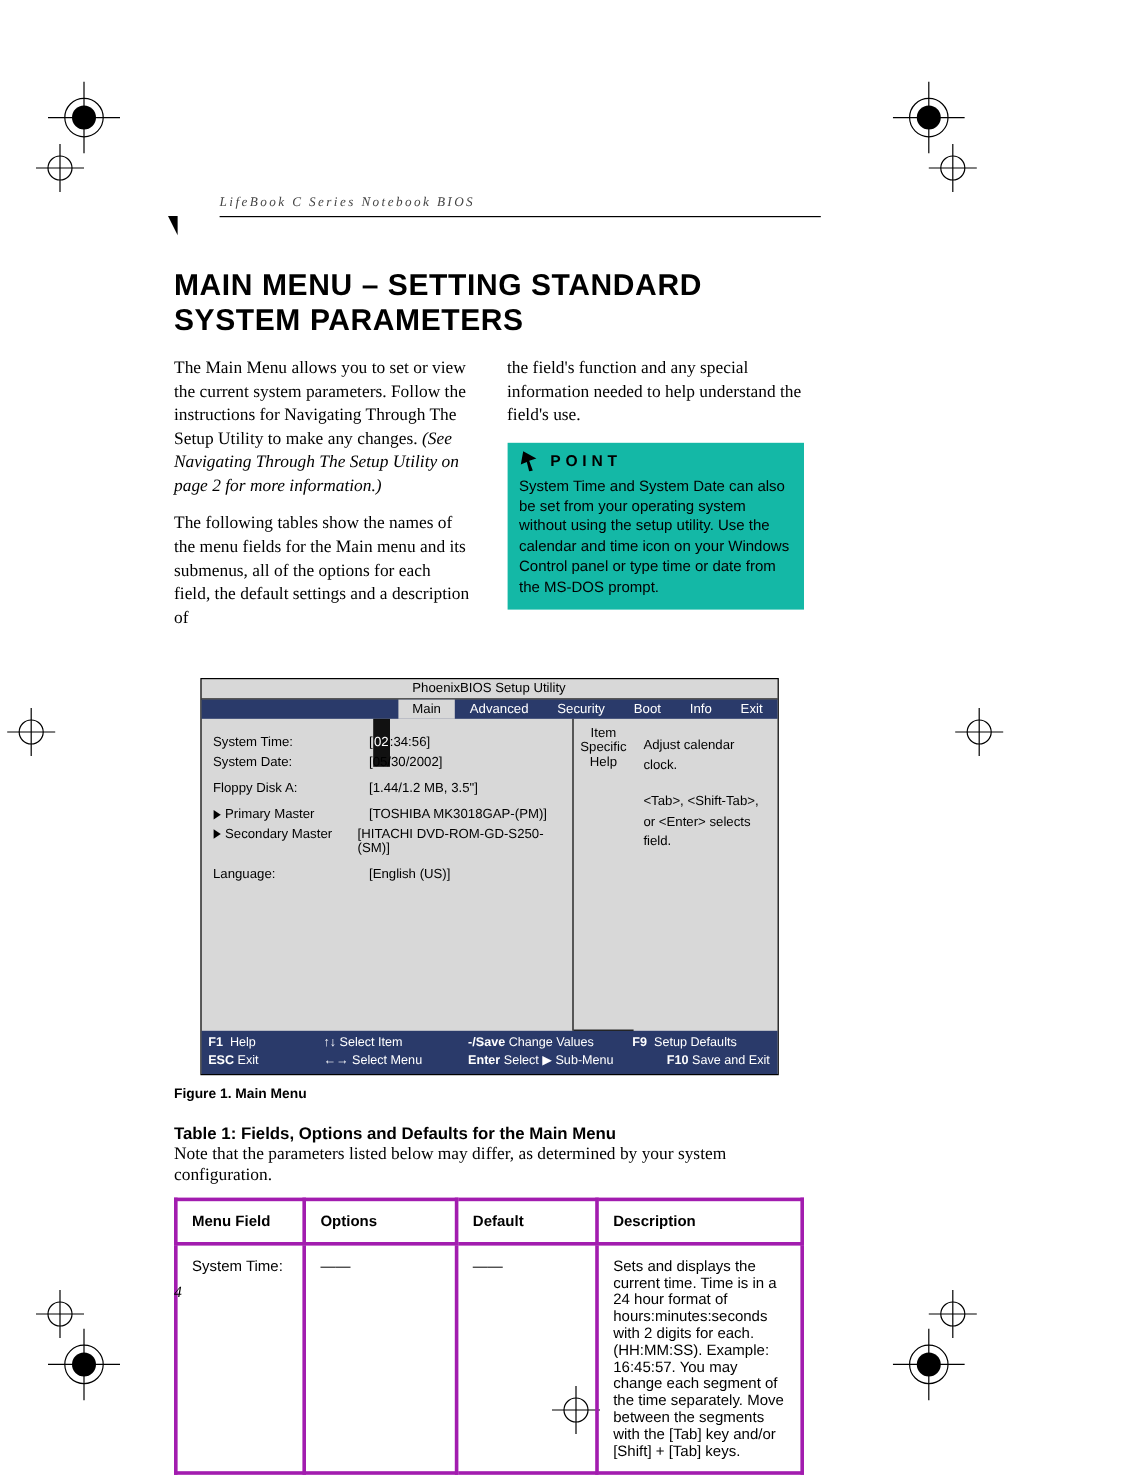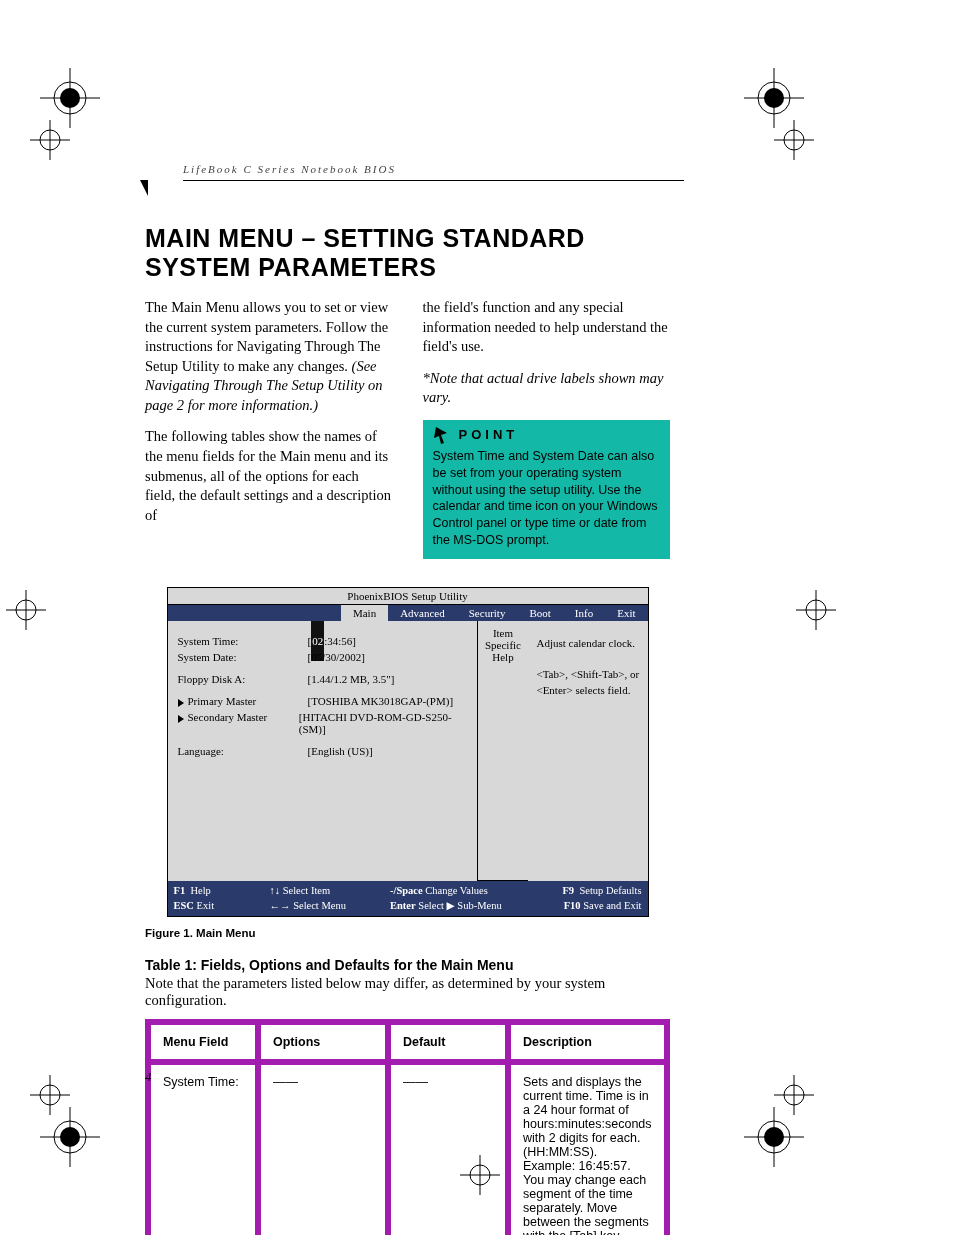--- a/index.html
+++ b/index.html
@@ -83,21 +83,21 @@
     gap: 8px;
     font-weight: 700;
     letter-spacing: 4px;
     font-size: 13px;
     margin-bottom: 4px;
   }
   .bios {
     margin: 28px auto 0 auto;
     width: 480px;
     border: 1px solid #000;
-    font-family: Liberation Serif, serif;
+    font-family: Liberation Sans, sans-serif;
     font-size: 11px;
     background: #d8d8d8;
   }
   .bios-title {
     text-align: center;
     padding: 2px 0;
     border-bottom: 1px solid #000;
   }
   .bios-menubar {
     display: flex;
@@ -169,21 +169,21 @@
     font-size: 14.5px;
     margin: 0 0 10px 0;
   }
   table.opts {
     border-collapse: collapse;
     width: 100%;
     font-family: "Helvetica Neue", Arial, sans-serif;
     font-size: 12.5px;
   }
   table.opts th, table.opts td {
-    border: 6px solid #a21caf;
+    border: 3px solid #a21caf;
     padding: 10px 12px;
     text-align: left;
     vertical-align: top;
   }
   table.opts th { font-weight:700; }
   .col-menu { width: 80px; }
   .col-options { width: 100px; }
   .col-default { width: 90px; }
   .page-num {
     position: absolute;
@@ -270,21 +270,20 @@
     <div class="columns">
       <div class="col">
         <p>
           <span>The Main Menu allows you to set or view the current system parameters. Follow the instructions for Navigating Through The Setup Utility to make any changes.</span>
           <span class="italic">(See Navigating Through The Setup Utility on page 2 for more information.)</span>
         </p>
         <p>The following tables show the names of the menu fields for the Main menu and its submenus, all of the options for each field, the default settings and a description of</p>
       </div>
       <div class="col">
         <p>the field's function and any special information needed to help understand the field's use.</p>
-        <p class="italic">*Note that actual drive labels shown may vary.</p>
 
         <div class="point-box">
           <div class="point-head">
             <svg width="18" height="18">
                 <path d="M3 1 L14 7 L8 9 L11 17 L8 18 L6 10 L1 12 Z" fill="#000"></path>
               </svg>
             <span>POINT</span>
           </div>
           <div>System Time and System Date can also be set from your operating system without using the setup utility. Use the calendar and time icon on your Windows Control panel or type time or date from the MS-DOS prompt.</div>
         </div>
@@ -332,22 +331,22 @@
           <div class="bios-right-head">Item Specific Help</div>
           <div class="bios-right-body">
             <div>Adjust calendar clock.</div>
             <div style="margin-top:14px">&lt;Tab&gt;, &lt;Shift-Tab&gt;, or &lt;Enter&gt; selects field.</div>
           </div>
         </div>
       </div>
       <div class="bios-footer">
         <div><span class="k">F1</span>&nbsp;&nbsp;<span>Help</span></div>
         <div>↑↓ Select Item</div>
-        <div><span class="k">-/Space</span>&nbsp;<span>Change Values</span></div>
-        <div style="text-align:right"><span class="k">F9</span>&nbsp;&nbsp;<span>Setup Defaults</span></div>
+        <div><span class="k">-/Save</span>&nbsp;<span>Change Values</span></div>
+        <div style="text-align:left"><span class="k">F9</span>&nbsp;&nbsp;<span>Setup Defaults</span></div>
 
         <div><span class="k">ESC</span>&nbsp;<span>Exit</span></div>
         <div>←→ Select Menu</div>
         <div><span class="k">Enter</span>&nbsp;<span>Select ▶ Sub-Menu</span></div>
         <div style="text-align:right"><span class="k">F10</span>&nbsp;<span>Save and Exit</span></div>
       </div>
     </div>
 
     <div class="figure-caption">Figure 1.   Main Menu</div>
 

